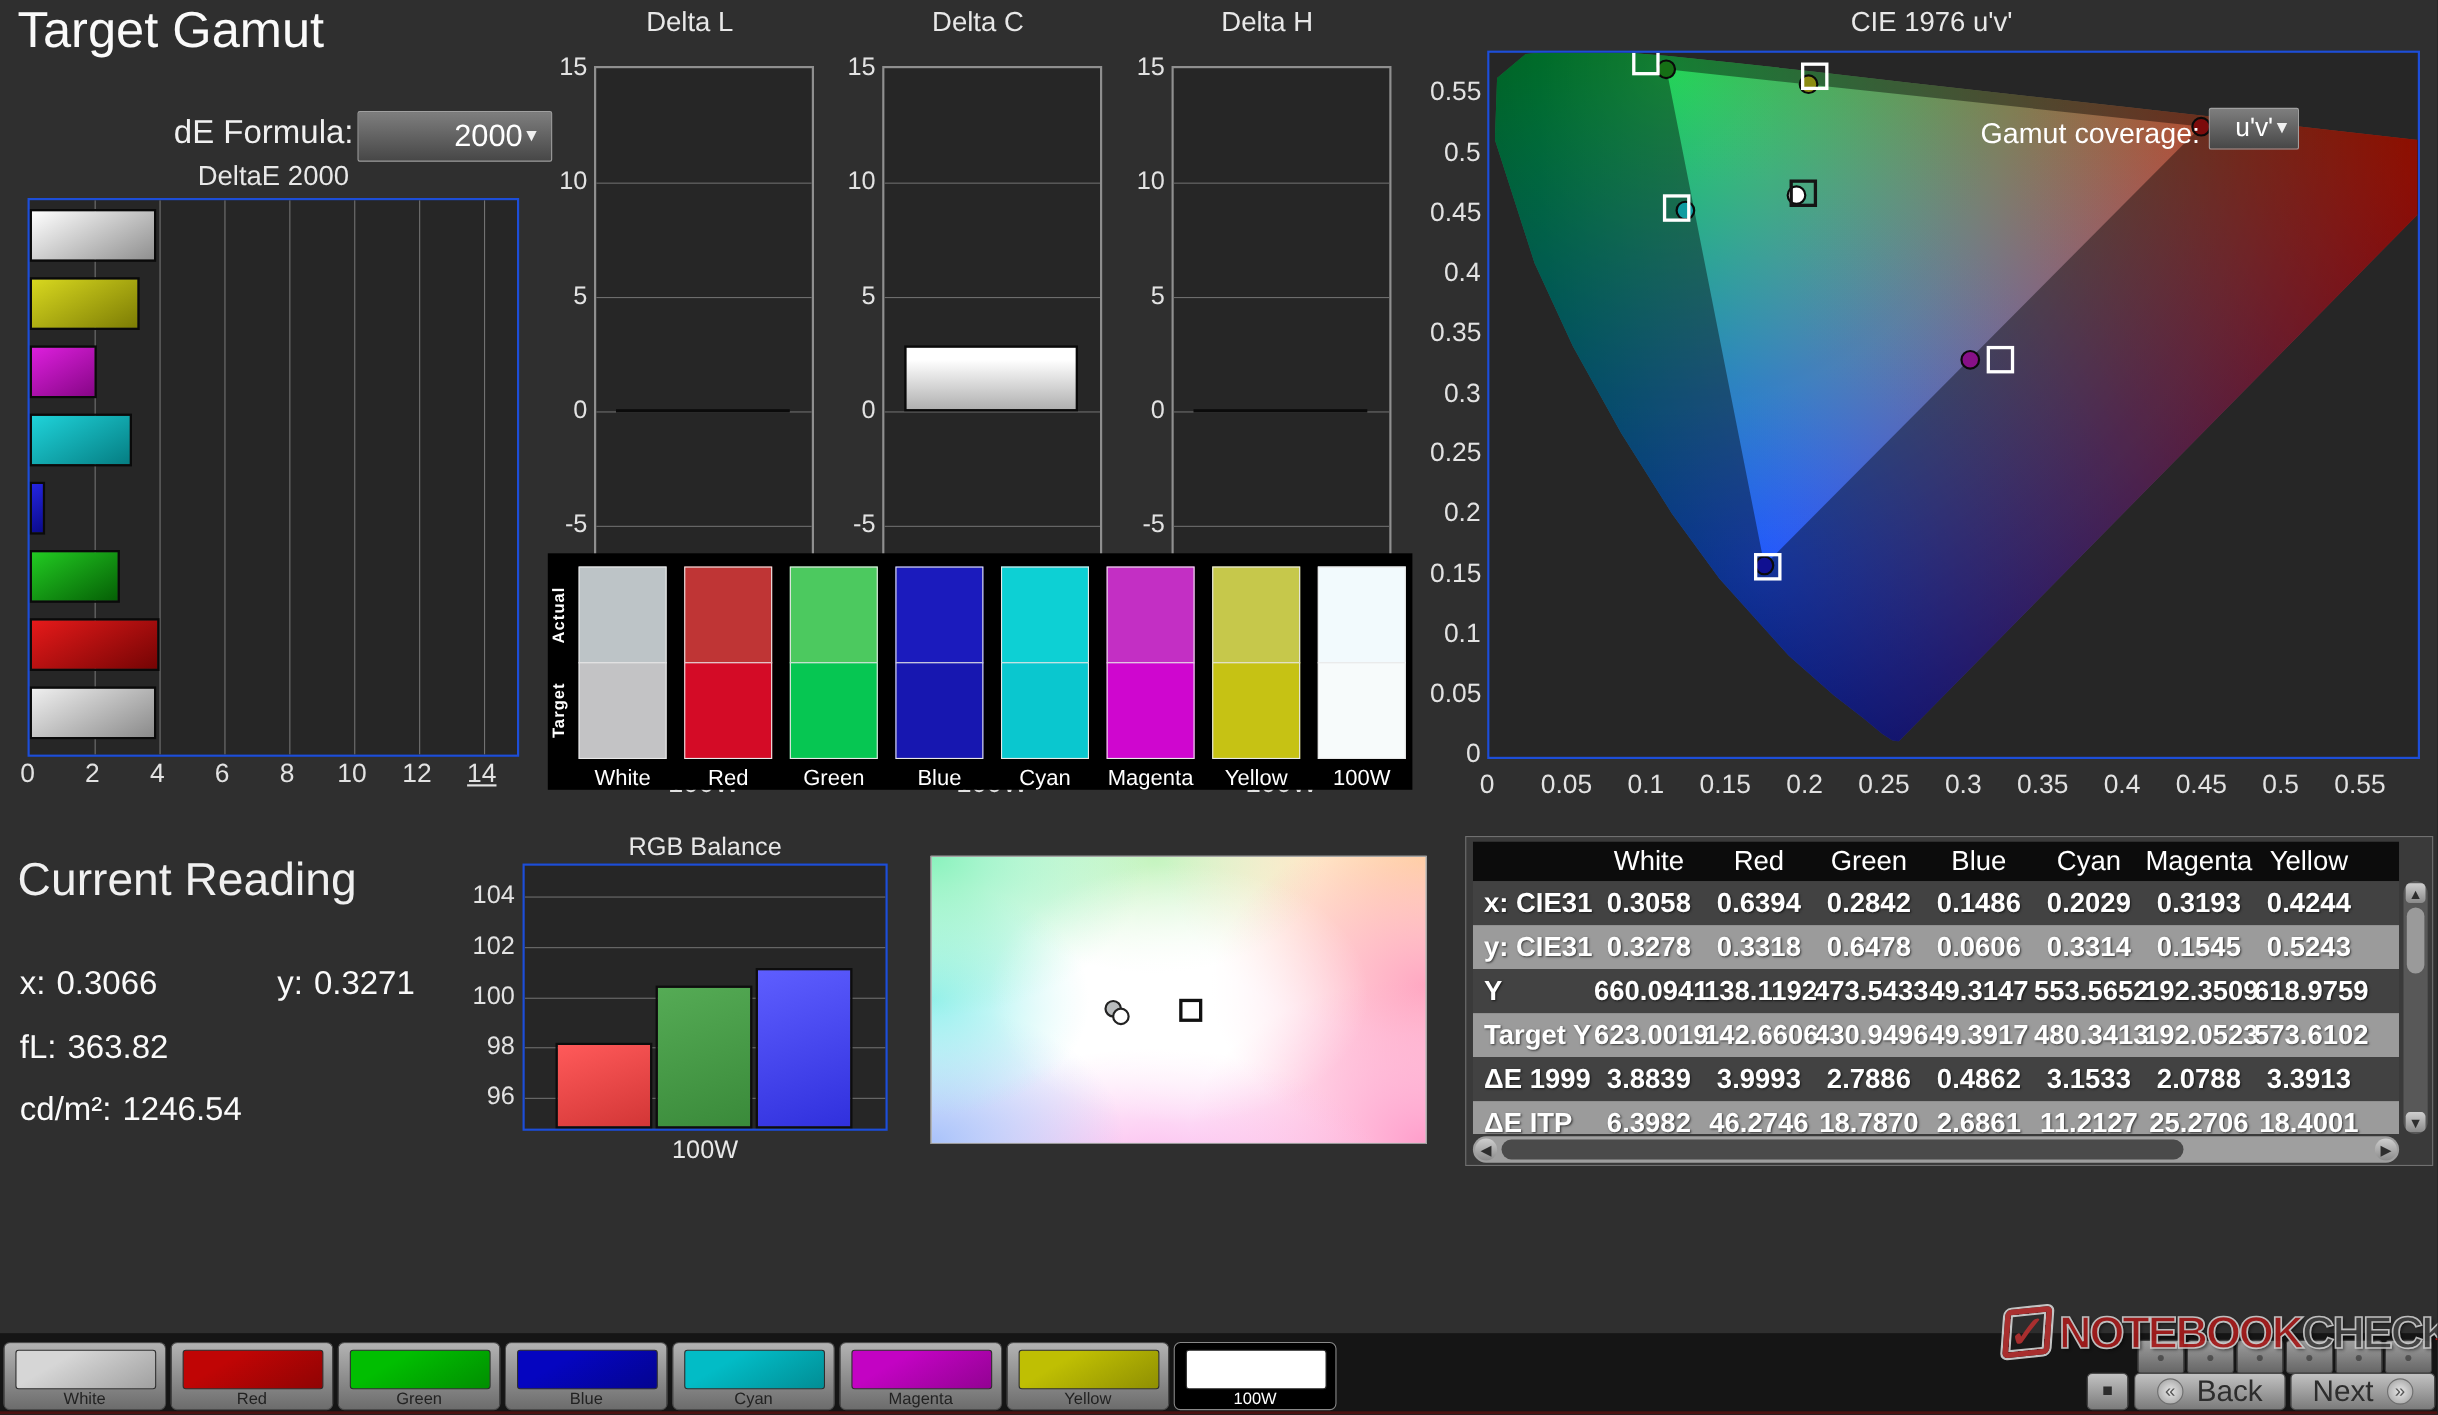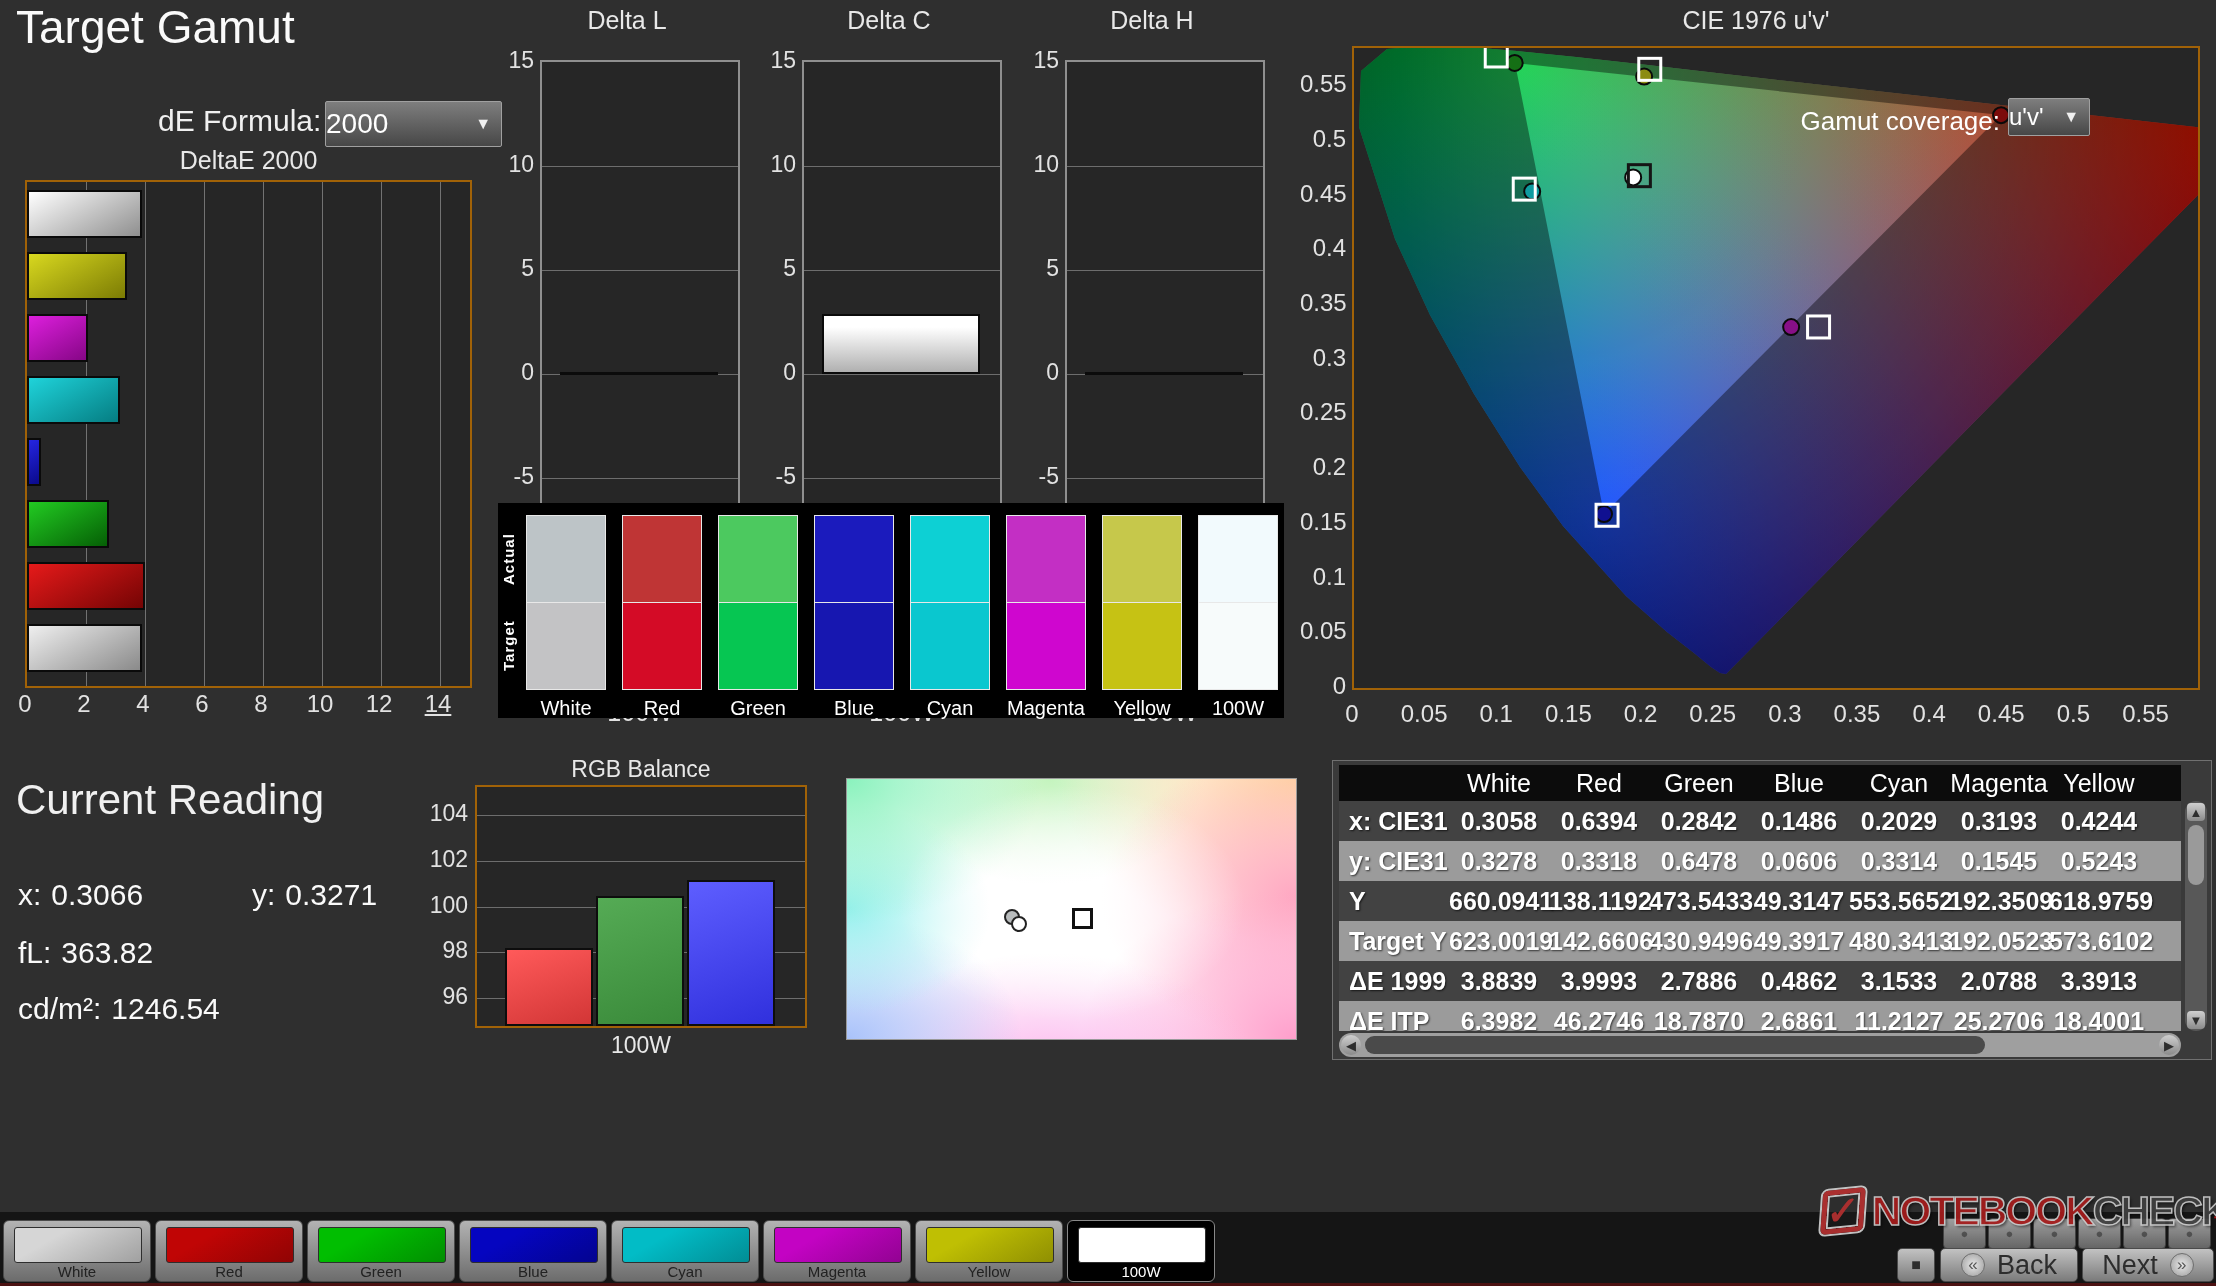--- a/index.html
+++ b/index.html
@@ -1,32 +1,32 @@
 <!DOCTYPE html>
 <html><head>
 <meta charset="utf-8">
 <style>
   html,body{margin:0;padding:0;background:#222;}
   #screen{position:relative;width:2216px;height:1286px;background:#2f2f2f;overflow:hidden;
     font-family:"Liberation Sans",sans-serif;color:#f0f0f0;}
   .abs{position:absolute;}
 
   
-  .plot{position:absolute;background:#262626;border:2px solid #a16207;box-sizing:border-box;overflow:hidden;}
+  .plot{position:absolute;background:#262626;border:2px solid #1d4ed8;box-sizing:border-box;overflow:hidden;}
   .vline{position:absolute;top:0;bottom:0;width:1px;background:#727272;}
   .hline{position:absolute;left:0;right:0;height:1px;background:#6d6d6d;}
   .tick{position:absolute;color:#e2e2e2;font-size:24px;}
   .chart-title{position:absolute;color:#e8e8e8;font-size:25px;text-align:center;}
 
   
   #page-title{left:16px;top:0px;font-size:46px;color:#fafafa;}
   #de-formula-label{left:158px;top:104px;font-size:30px;}
   .dropdown{position:absolute;background:linear-gradient(#7e7e7e,#474747);border:1px solid #a0a0a0;
     border-radius:2px;color:#fff;display:flex;align-items:center;box-sizing:border-box;cursor:pointer;}
-  .dropdown .dval{flex:1;padding-left:0;font-size:28px;}
+  .dropdown .dval{flex:1;padding-left:23px;font-size:28px;text-align:right;}
   .dropdown .darr{padding-right:10px;font-size:16px;color:#f0f0f0;}
   #de-dropdown{left:325px;top:101px;width:177px;height:46px;}
   .debar{position:absolute;left:0;height:48px;border:2px solid #0a0a0a;box-sizing:border-box;}
 
   
   .dchart{position:absolute;top:0;width:296px;height:740px;}
   .dtitle{position:absolute;left:35px;top:6px;width:200px;text-align:center;font-size:25px;color:#e8e8e8;}
   .dplot{position:absolute;left:48px;top:60px;width:200px;height:628px;background:#262626;
     border:2px solid #8f8f8f;box-sizing:border-box;overflow:hidden;}
   .dtick{position:absolute;width:42px;text-align:right;font-size:23px;color:#e2e2e2;}

